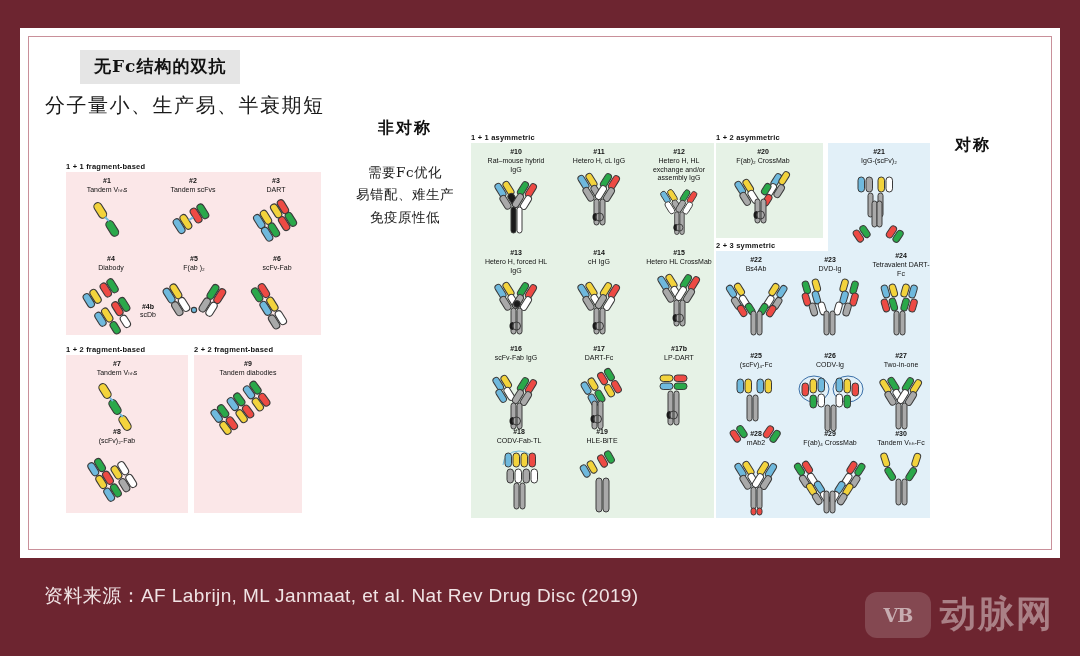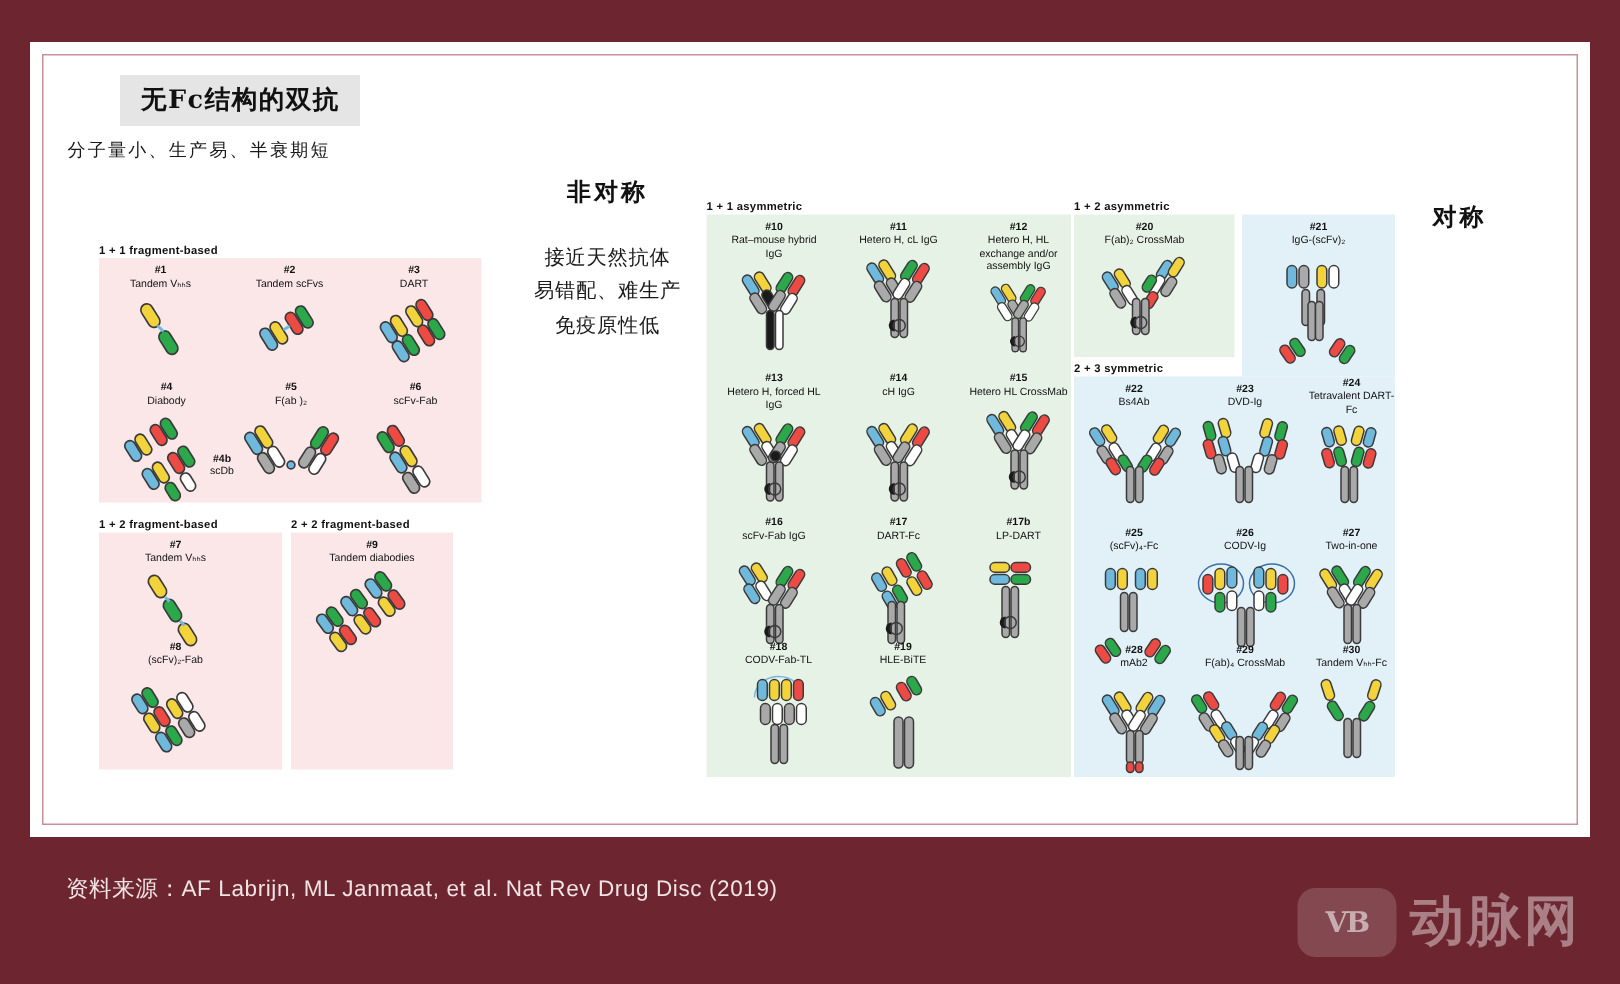--- a/index.html
+++ b/index.html
@@ -43,21 +43,21 @@
   #header-with-fc { left: 625px; top: 50px; }
 
   
   .cn-line {
     font-family: "DejaVu Serif", "Liberation Serif", serif;
     color: #1a1a1a;
     white-space: nowrap;
   }
   #left-subtitle {
     position: absolute; left: 45px; top: 92px;
-    font-size: 12px; letter-spacing: 1.5px;
+    font-size: 20px; letter-spacing: 1.5px;
   }
   #mid-col {
     position: absolute; left: 330px; top: 118px;
     width: 150px; text-align: center;
   }
   #mid-col .mid-title {
     font-family: "DejaVu Serif", "Liberation Serif", serif;
     font-size: 16px; font-weight: 700; letter-spacing: 2px;
     color: #111; margin-bottom: 22px;
   }
@@ -99,21 +99,21 @@
   .cell .art { margin-top: 1px; }
   .sub-tag {
     position: absolute;
     font-size: 7px; color: #111; line-height: 1.2; text-align: center;
   }
   .sub-tag b { font-weight: 700; }
 
   
   #source {
     position: absolute; left: 44px; top: 583px;
-    color: #f0e3e4; font-size: 15px; letter-spacing: 0.4px;
+    color: #f0e3e4; font-size: 19px; letter-spacing: 0.4px;
     font-family: "Liberation Sans", "DejaVu Sans", sans-serif;
   }
   #brand {
     position: absolute; right: 26px; top: 590px;
     display: flex; align-items: center; gap: 9px;
   }
   #brand .mark {
     width: 66px; height: 46px; border-radius: 12px;
     background: rgba(255,255,255,0.16);
     display: flex; align-items: center; justify-content: center;
@@ -136,21 +136,21 @@
   <div id="card">
     <div id="card-inner-border"></div>
   </div>
 
   <div class="sec-header" id="header-no-fc">无Fc结构的双抗</div>
 
   <div id="left-subtitle" class="cn-line">分子量小、生产易、半衰期短</div>
 
   <div id="mid-col">
     <div class="mid-title">非对称</div>
-    <div class="mid-item">接近天然抗体</div>
+    <div class="mid-item">需要Fc优化</div>
     <div class="mid-item">易错配、难生产</div>
     <div class="mid-item">免疫原性低</div>
   </div>
 
   <div id="right-sym">对称</div>
 
   <div class="group-label" style="left:66px; top:162px;">1 + 1 fragment-based</div>
   <div class="panel pink" style="left:66px; top:172px; width:255px; height:163px;"></div>
 
   <div class="group-label" style="left:66px; top:345px;">1 + 2 fragment-based</div>

